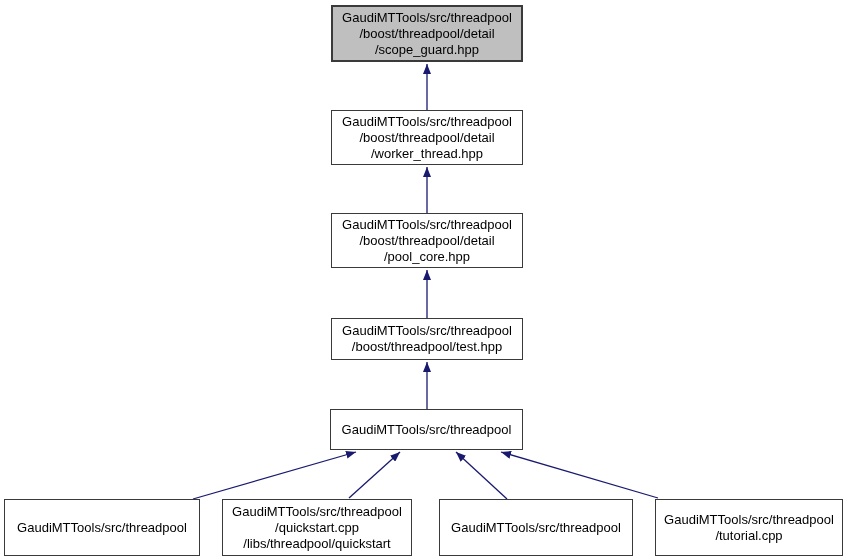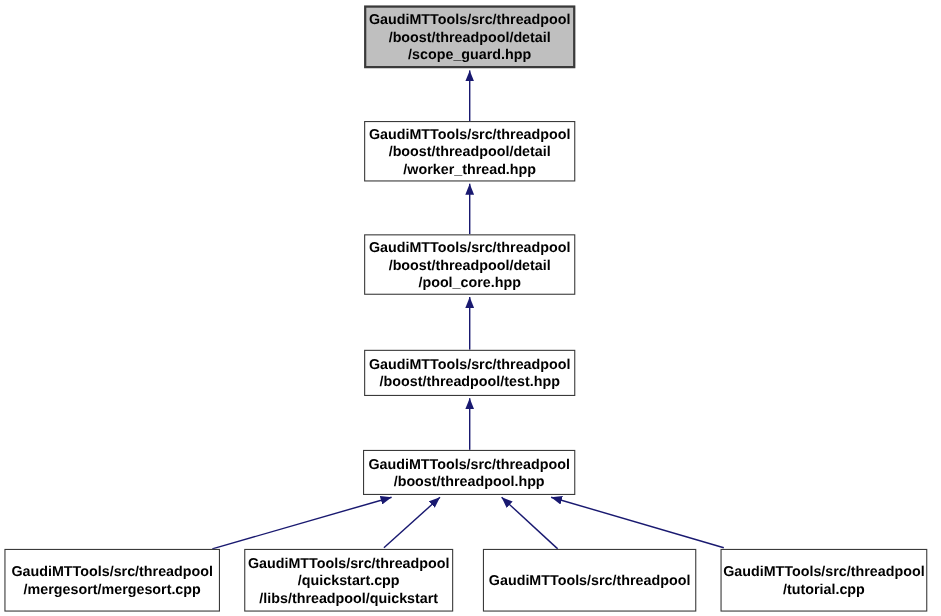--- a/index.html
+++ b/index.html
@@ -7,21 +7,20 @@
     padding: 0;
     background: #ffffff;
     font-family: "Liberation Sans", "DejaVu Sans", sans-serif;
   }
   .canvas {
     position: relative;
     width: 855px;
     height: 560px;
     background: #ffffff;
     overflow: hidden;
-    font-weight: bold;
   }
   .edges {
     position: absolute;
     left: 0;
     top: 0;
     width: 855px;
     height: 560px;
   }
   .edge {
     stroke: #191970;
@@ -89,26 +88,24 @@
     <span>/pool_core.hpp</span>
   </div>
 
   <div class="node" style="left:331px; top:318px; width:192px; height:42px;">
     <span>GaudiMTTools/src/threadpool</span>
     <span>/boost/threadpool/test.hpp</span>
   </div>
 
   <div class="node" style="left:330px; top:409px; width:193px; height:41px;">
     <span>GaudiMTTools/src/threadpool</span>
-    <span>/boost/threadpool.hpp</span>
   </div>
 
   <div class="node" style="left:4px; top:499px; width:196px; height:57px;">
     <span>GaudiMTTools/src/threadpool</span>
-    <span>/mergesort/mergesort.cpp</span>
   </div>
 
   <div class="node" style="left:222px; top:499px; width:190px; height:57px;">
     <span>GaudiMTTools/src/threadpool</span>
     <span>/quickstart.cpp</span>
     <span>/libs/threadpool/quickstart</span>
   </div>
 
   <div class="node" style="left:439px; top:499px; width:194px; height:57px;">
     <span>GaudiMTTools/src/threadpool</span>

